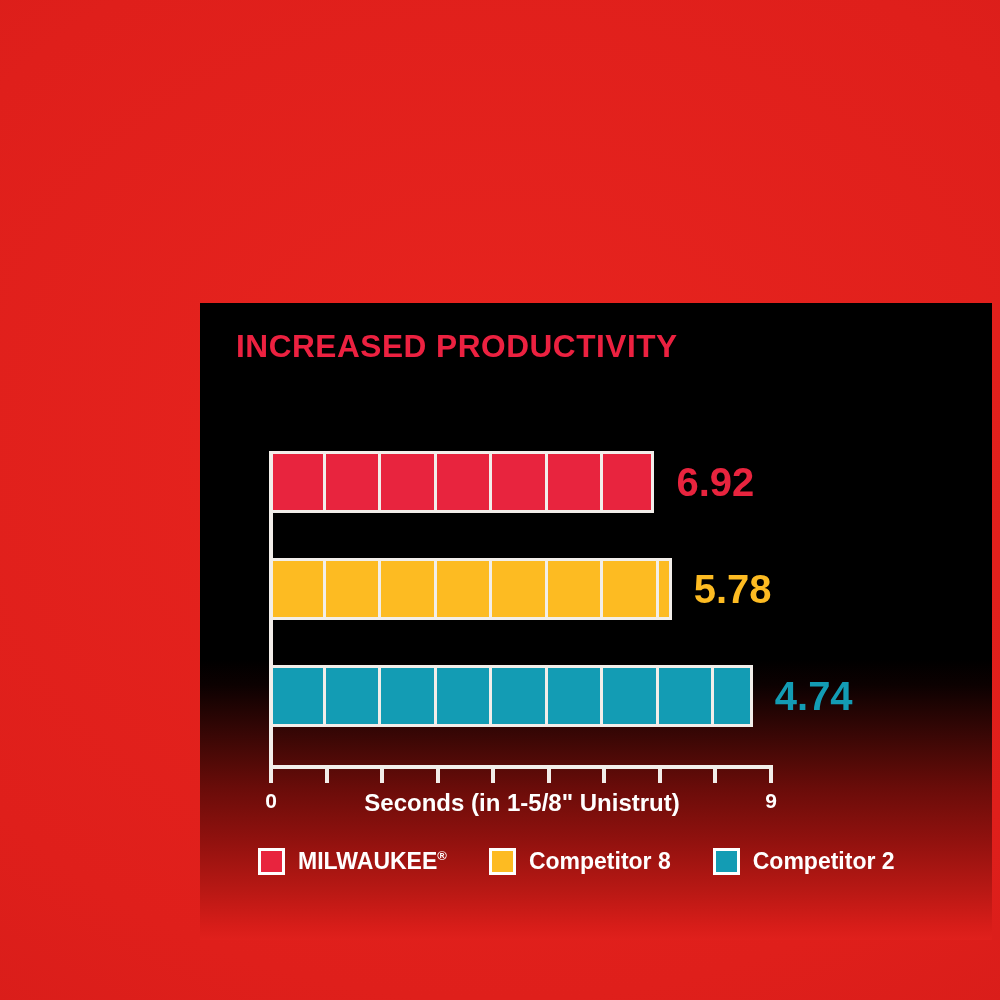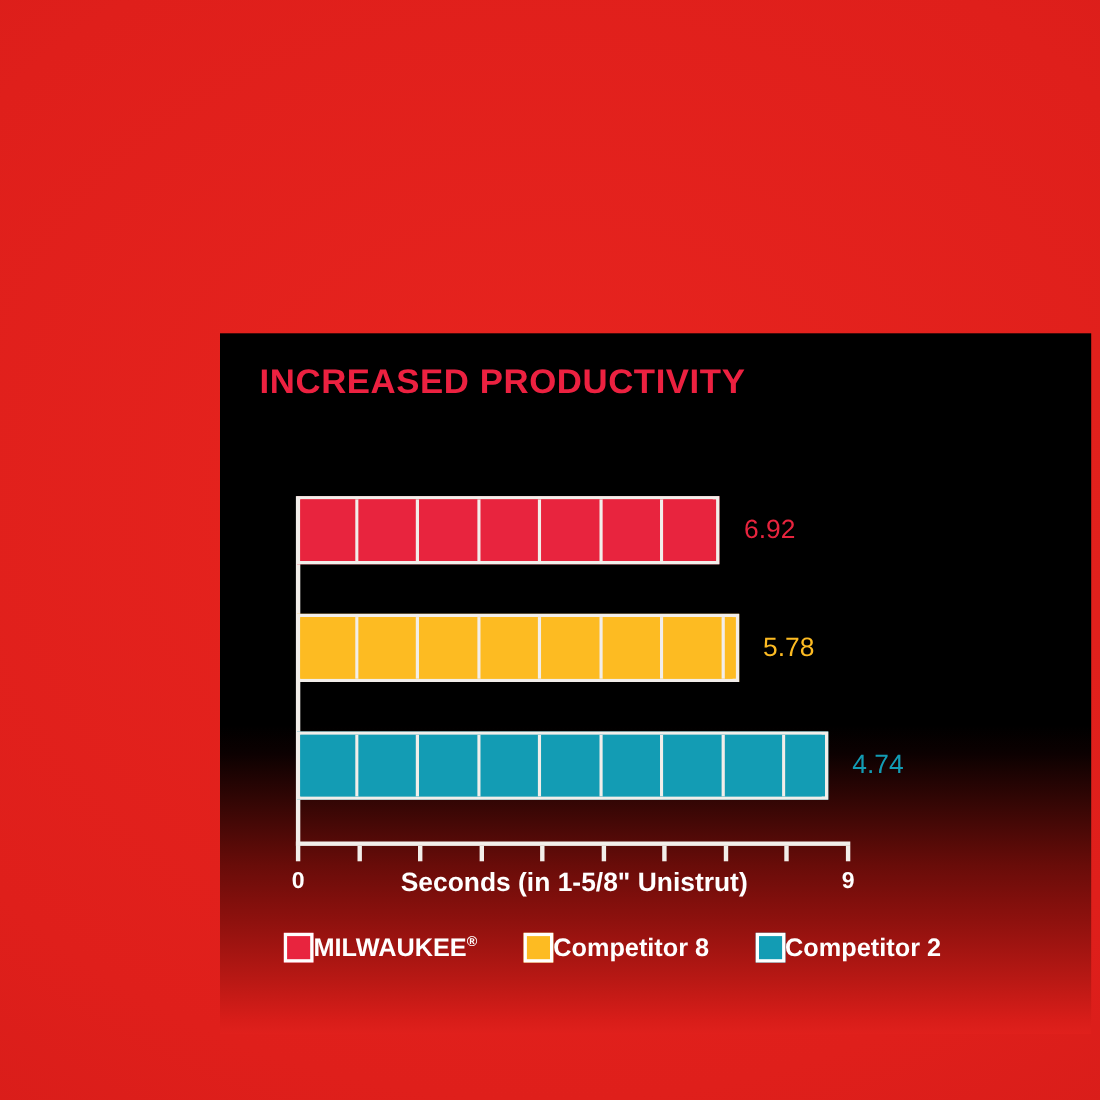--- a/index.html
+++ b/index.html
@@ -109,22 +109,22 @@
     flex:0 0 auto;
     height:100%;
     box-sizing:border-box;
     border-right:3px solid #f2eeea;
   }
   .seg:last-child{border-right:none;}
 
   .bar-value{
     position:absolute;
     top:50%;transform:translateY(-50%);
-    font-weight:normal;
-    font-size:24px;
+    font-weight:bold;
+    font-size:40px;
     letter-spacing:0px;
     white-space:nowrap;
   }
 
   .axis-num{
     position:absolute;top:486px;
     font-weight:bold;font-size:21px;color:#ffffff;
     transform:translateX(-50%);
   }
   .axis-label{
@@ -133,21 +133,21 @@
     font-weight:bold;font-size:24px;color:#ffffff;
     letter-spacing:0px;
   }
 
   
   .legend{
     position:absolute;left:58px;top:545px;
     display:flex;align-items:center;
     gap:42px;
   }
-  .legend-item{display:flex;align-items:flex-end;}
+  .legend-item{display:flex;align-items:flex-end;gap:13px;}
   .swatch{
     width:27px;height:27px;
     box-sizing:border-box;
     border:3px solid #ffffff;
   }
   .legend-label{
     font-weight:bold;font-size:23px;color:#ffffff;
     white-space:nowrap;letter-spacing:0px;
   }
   .legend-label .reg{font-size:13px;vertical-align:super;}

